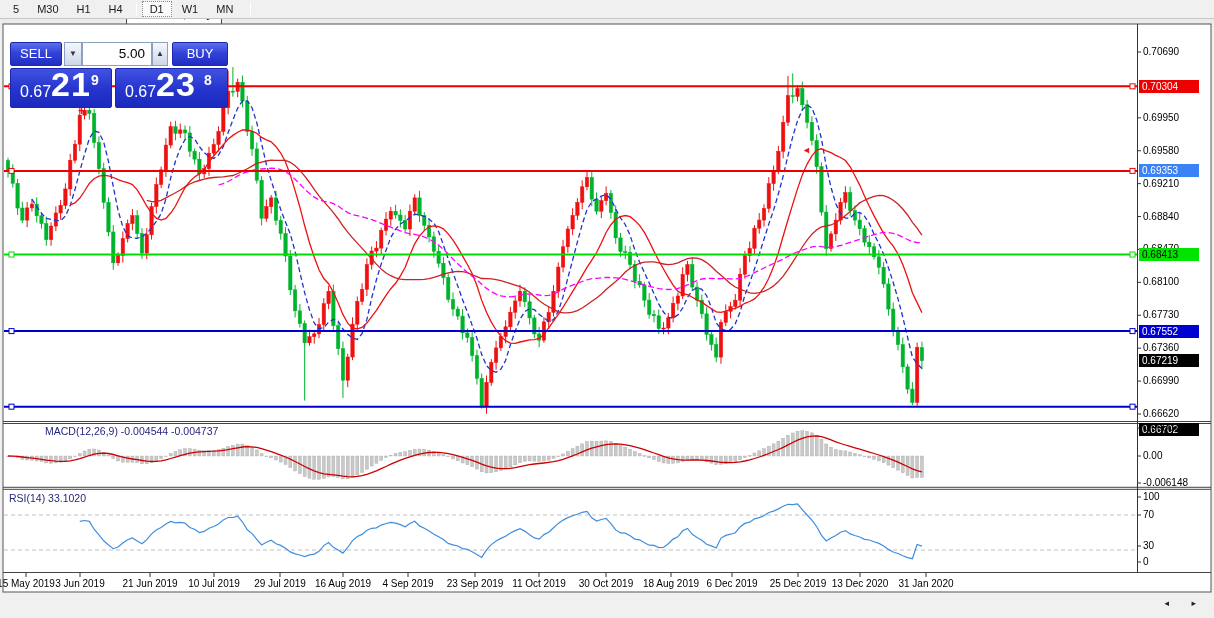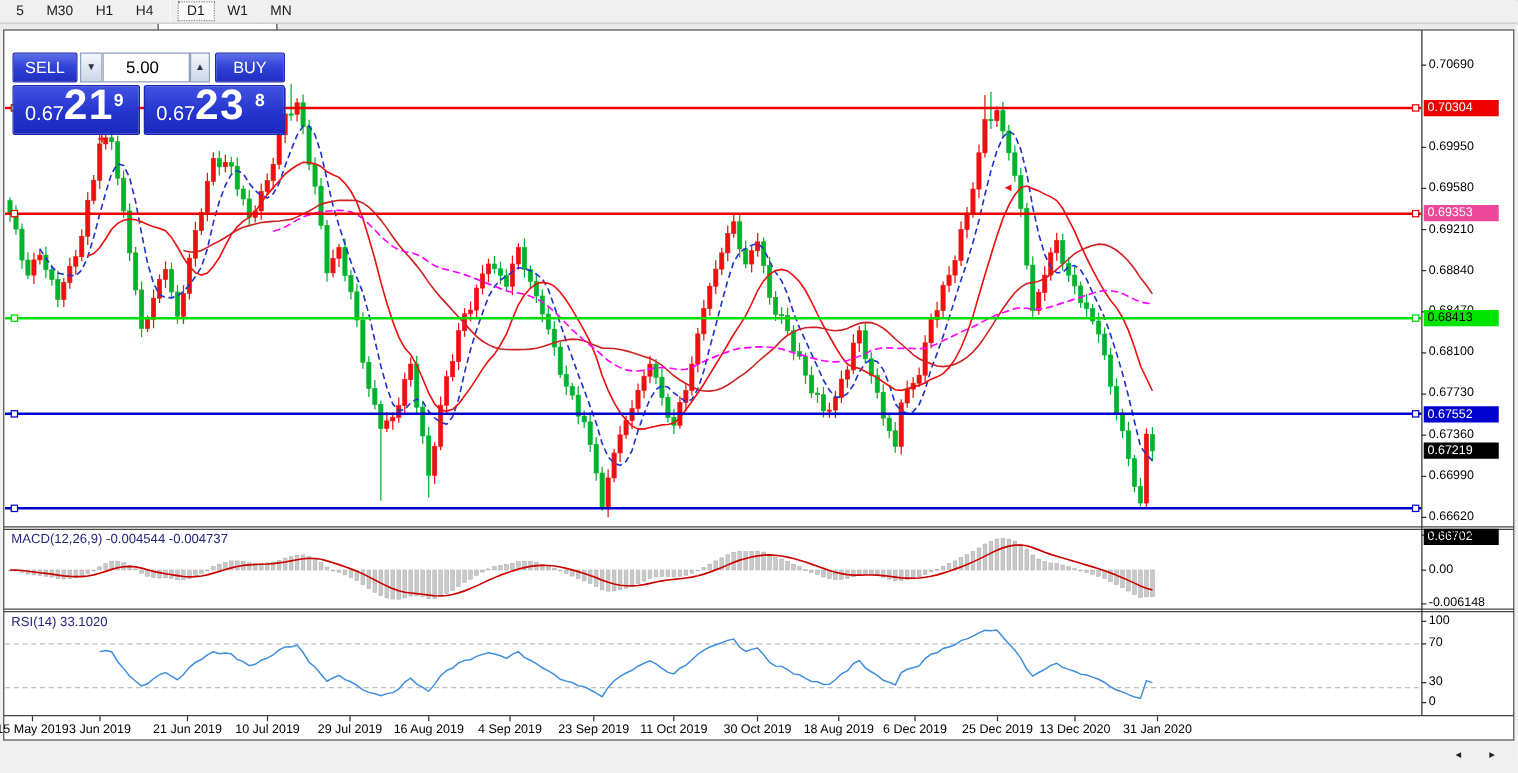--- a/index.html
+++ b/index.html
@@ -710,21 +710,21 @@
       <div class="tf-btn active">D1</div>
       <div class="tf-btn">W1</div>
       <div class="tf-btn">MN</div>
       <div class="tf-sep" style="margin-left: 8px;"></div>
     </div>
 
 
   <div id="trade-panel" class="overlay">
     <div class="tp-btn" style="left:2px;top:1px;width:52px;height:24px;">SELL</div>
     <div class="tp-spin" style="left:56px;top:1px;width:18px;height:24px;">▼</div>
-    <div id="tp-vol" style="left:74px;top:1px;width:70px;height:24px;text-align:center;">5.00</div>
+    <div id="tp-vol" style="left:74px;top:1px;width:70px;height:24px;">5.00</div>
     <div class="tp-spin" style="left:144px;top:1px;width:16px;height:24px;">▲</div>
     <div class="tp-btn" style="left:164px;top:1px;width:56px;height:24px;">BUY</div>
     <div class="tp-price" style="left:2px;top:27px;width:102px;height:40px;">
       <span class="pfx">0.67</span>
       <span class="big">21</span>
       <span class="sup" style="left:80px;">9</span>
     </div>
     <div class="tp-price" style="left:107px;top:27px;width:113px;height:40px;">
       <span class="pfx">0.67</span>
       <span class="big">23</span>
@@ -738,35 +738,35 @@
       <div class="ax-tick" style="top: 144.723px;">0.69580</div>
       <div class="ax-tick" style="top: 177.631px;">0.69210</div>
       <div class="ax-tick" style="top: 210.539px;">0.68840</div>
       <div class="ax-tick" style="top: 243.447px;">0.68470</div>
       <div class="ax-tick" style="top: 276.355px;">0.68100</div>
       <div class="ax-tick" style="top: 309.262px;">0.67730</div>
       <div class="ax-tick" style="top: 342.17px;">0.67360</div>
       <div class="ax-tick" style="top: 375.078px;">0.66990</div>
       <div class="ax-tick" style="top: 407.986px;">0.66620</div>
       <div class="ax-badge" style="top: 79.8308px; background: rgb(238, 0, 0); color: rgb(255, 255, 255);">0.70304</div>
-      <div class="ax-badge" style="top: 164.413px; background: #ec4899; color: rgb(255, 255, 255);">0.69353</div>
+      <div class="ax-badge" style="top: 164.413px; background: #3b82f6; color: rgb(255, 255, 255);">0.69353</div>
       <div class="ax-badge" style="top: 248.016px; background: rgb(0, 228, 0); color: rgb(0, 0, 0);">0.68413</div>
       <div class="ax-badge" style="top: 324.594px; background: rgb(0, 0, 208); color: rgb(255, 255, 255);">0.67552</div>
       <div class="ax-badge" style="top: 354.211px; background: rgb(0, 0, 0); color: rgb(255, 255, 255);">0.67219</div>
       <div class="ax-badge" style="top: 423px; background: #000000; color: rgb(255, 255, 255);">0.66702</div>
       <div class="ax-tick" style="top: 422px;">0.005076</div>
       <div class="ax-tick" style="top: 450px;">0.00</div>
       <div class="ax-tick" style="top: 477px;">-0.006148</div>
       <div class="ax-tick" style="top: 491px;">100</div>
       <div class="ax-tick" style="top: 509px;">70</div>
       <div class="ax-tick" style="top: 540px;">30</div>
       <div class="ax-tick" style="top: 556px;">0</div>
     </div>
 
-  <div class="ind-label" style="top:425px;">MACD(12,26,9) -0.004544 -0.004737</div>
+  <div class="ind-label" style="top:425px;margin-left:36px;">MACD(12,26,9) -0.004544 -0.004737</div>
   <div class="ind-label" style="top:492px;">RSI(14) 33.1020</div>
 
   <div id="date-layer" class="overlay" style="left:0;top:0;">
       <div class="date-label" style="left: 26px;">15 May 2019</div>
       <div class="date-label" style="left: 80px;">3 Jun 2019</div>
       <div class="date-label" style="left: 150px;">21 Jun 2019</div>
       <div class="date-label" style="left: 214px;">10 Jul 2019</div>
       <div class="date-label" style="left: 280px;">29 Jul 2019</div>
       <div class="date-label" style="left: 343px;">16 Aug 2019</div>
       <div class="date-label" style="left: 408px;">4 Sep 2019</div>

